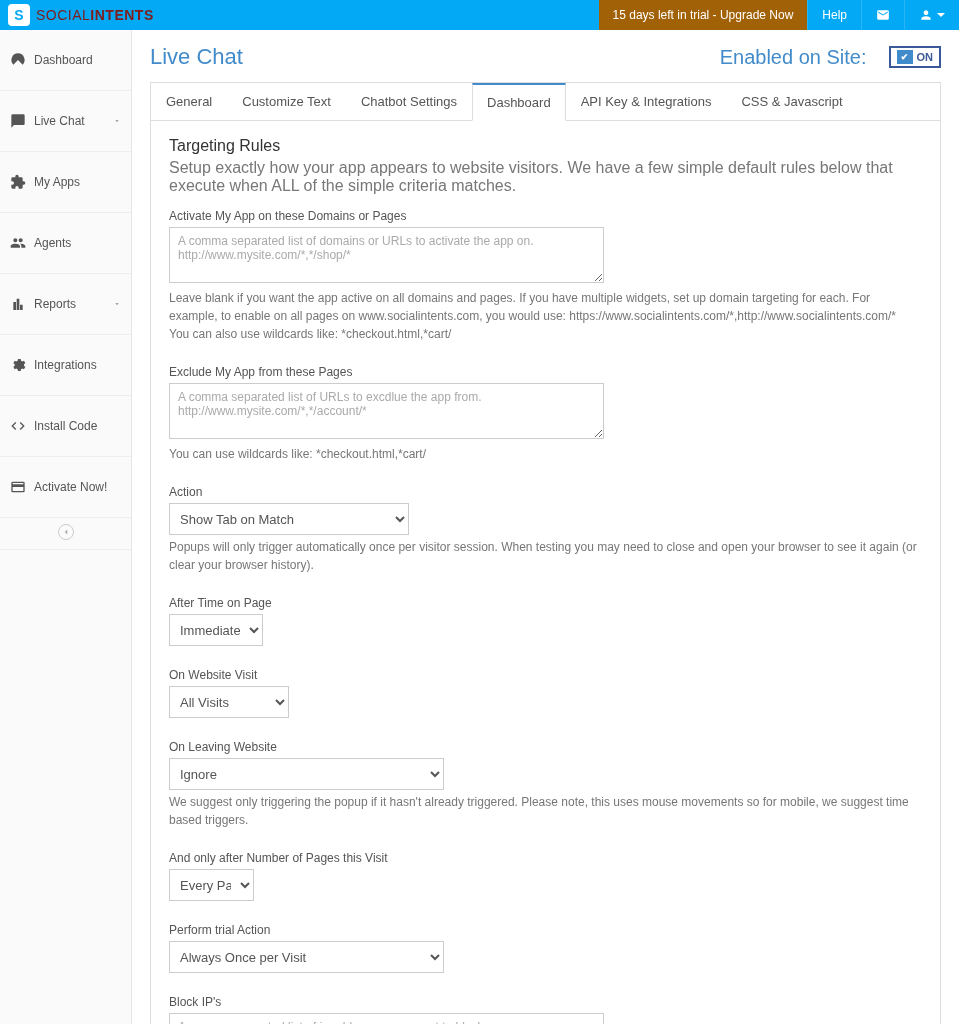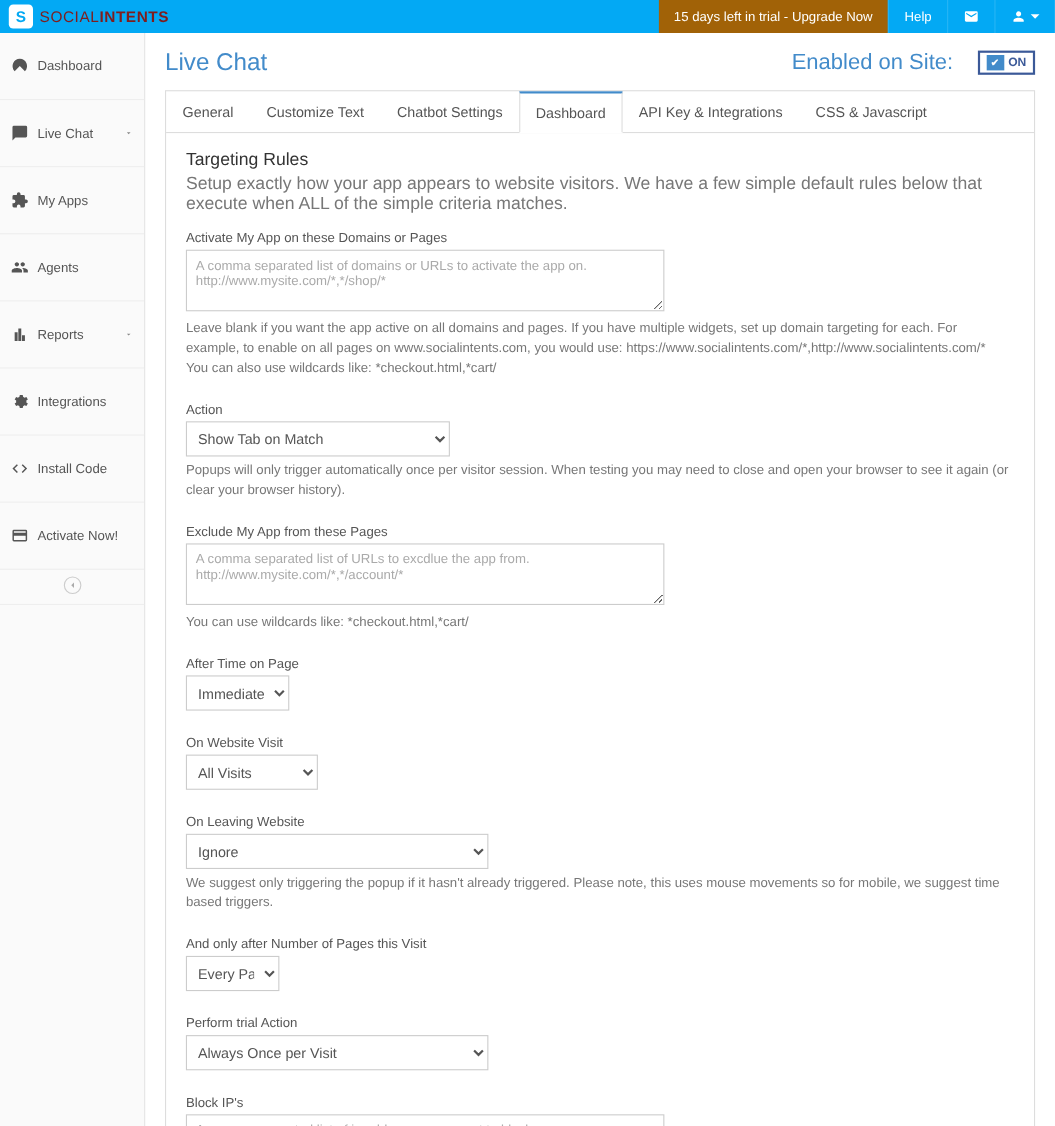--- a/index.html
+++ b/index.html
@@ -173,33 +173,33 @@
         <div class="section-desc">Setup exactly how your app appears to website visitors. We have a few simple default rules below that execute when ALL of the simple criteria matches.</div>
 
         <div class="form-group">
           <label class="form-label">Activate My App on these Domains or Pages</label>
           <textarea class="form-control" placeholder="A comma separated list of domains or URLs to activate the app on.
 http://www.mysite.com/*,*/shop/*" style=""></textarea>
           <div class="help-text">Leave blank if you want the app active on all domains and pages. If you have multiple widgets, set up domain targeting for each. For example, to enable on all pages on www.socialintents.com, you would use: https://www.socialintents.com/*,http://www.socialintents.com/* You can also use wildcards like: *checkout.html,*cart/</div>
         </div>
 
         <div class="form-group">
-          <label class="form-label">Action</label>
-          <select class="form-control sel-240"><option>Show Tab on Match</option></select>
-          <div class="help-text">Popups will only trigger automatically once per visitor session. When testing you may need to close and open your browser to see it again (or clear your browser history).</div>
-        </div>
-
-        <div class="form-group">
           <label class="form-label">Exclude My App from these Pages</label>
           <textarea class="form-control" placeholder="A comma separated list of URLs to excdlue the app from.
 http://www.mysite.com/*,*/account/*" style=""></textarea>
           <div class="help-text">You can use wildcards like: *checkout.html,*cart/</div>
         </div>
 
         <div class="form-group">
+          <label class="form-label">Action</label>
+          <select class="form-control sel-240"><option>Show Tab on Match</option></select>
+          <div class="help-text">Popups will only trigger automatically once per visitor session. When testing you may need to close and open your browser to see it again (or clear your browser history).</div>
+        </div>
+
+        <div class="form-group">
           <label class="form-label">After Time on Page</label>
           <select class="form-control sel-94"><option>Immediately</option></select>
         </div>
 
         <div class="form-group">
           <label class="form-label">On Website Visit</label>
           <select class="form-control sel-120"><option>All Visits</option></select>
         </div>
 
         <div class="form-group">

